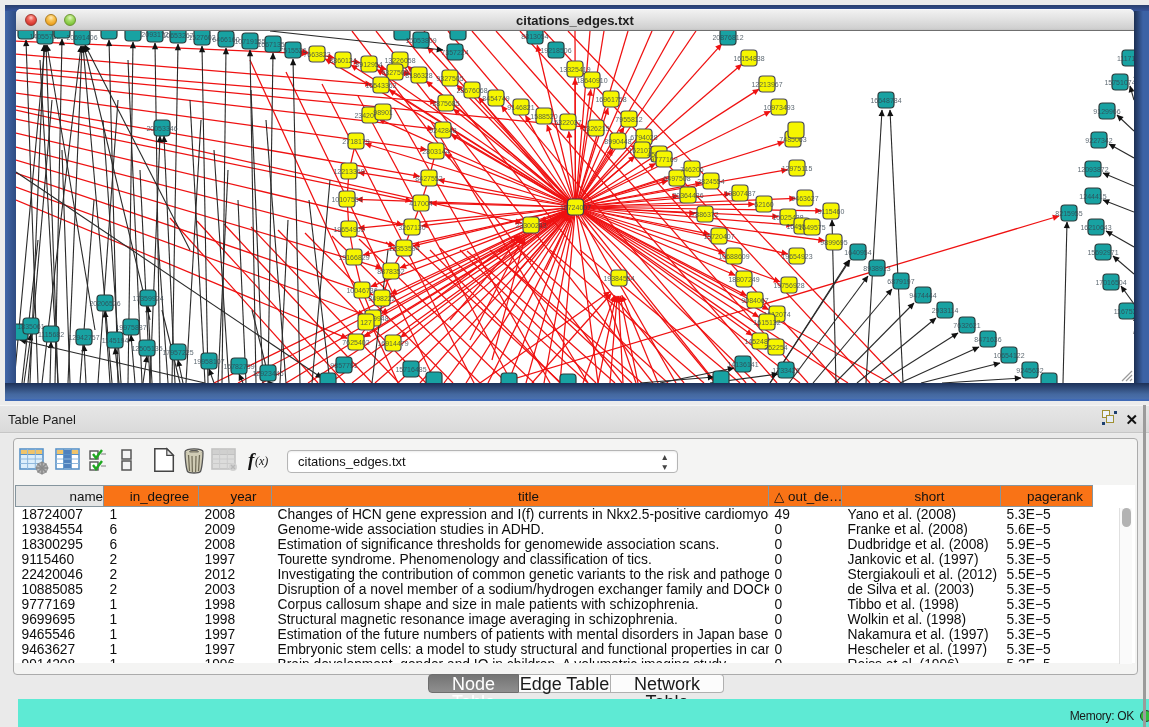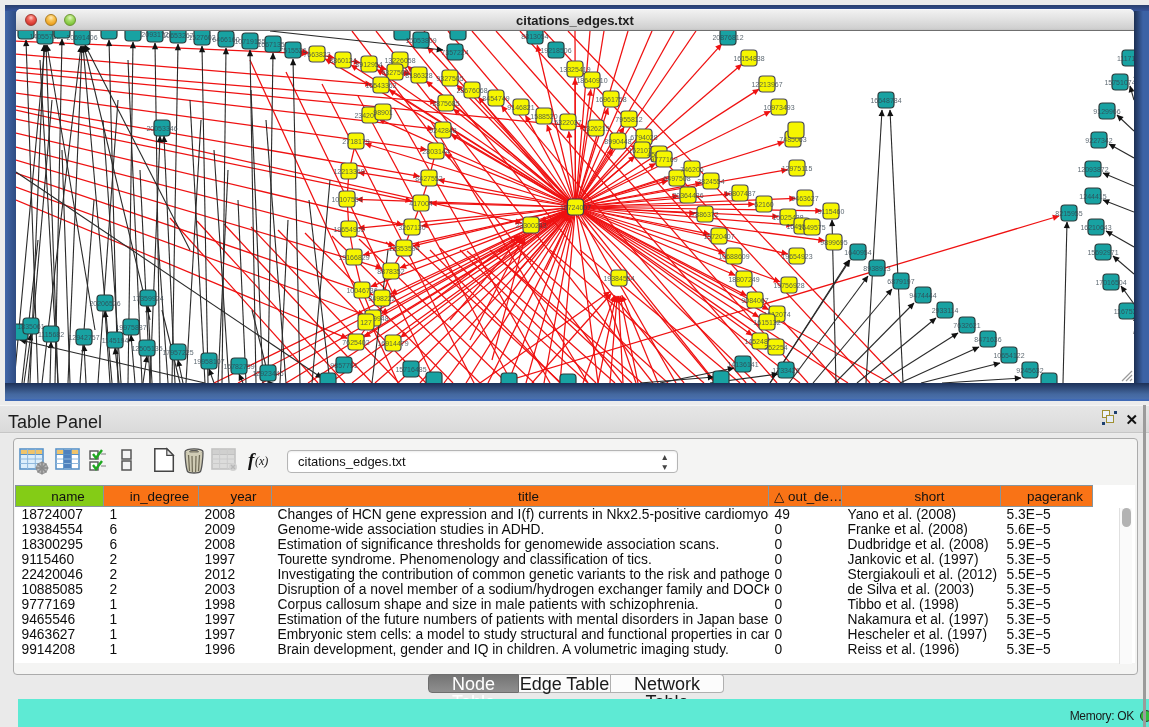--- a/index.html
+++ b/index.html
@@ -27,39 +27,39 @@
   font-size:13px; font-weight:bold; color:#1d1d1d; }
 .tl { position:absolute; top:5px; width:12px; height:12px; border-radius:50%; }
 #tl1 { left:9px; background:radial-gradient(circle at 50% 28%,#ffc9c2 0%,#ee6157 35%,#d93a31 70%,#b02a24); border:1px solid #a03830; }
 #tl2 { left:29px; background:radial-gradient(circle at 50% 28%,#ffe9b8 0%,#f8c455 35%,#efa423 70%,#cd8a1c); border:1px solid #ad7d22; }
 #tl3 { left:48px; background:radial-gradient(circle at 50% 28%,#e2f7c2 0%,#a8dc6a 35%,#82c93e 70%,#67a832); border:1px solid #6e9634; }
 
 
 #tp-head { position:absolute; left:0; top:405px; width:1149px; height:28px;
   background:linear-gradient(#e6e6e6,#dadada); border-top:1px solid #f5f5f5;
   border-bottom:1px solid #c6c6c6; }
-#tp-head .txt { position:absolute; left:8px; top:6px; font-size:18px; color:#1c1c1c; }
+#tp-head .txt { position:absolute; left:8px; top:6px; font-size:13px; color:#1c1c1c; }
 #tp-head .x { position:absolute; right:11px; top:5px; font-size:15px; font-weight:bold; color:#111; }
 #panelbg { position:absolute; left:0; top:434px; width:1149px; height:293px; background:#eaeaea; }
 #innerpanel { position:absolute; left:13px; top:438px; width:1125px; height:237px;
   border:1px solid #ababab; border-radius:4px; background:#f4f4f3; }
 #toolbar { position:absolute; left:14px; top:439px; width:1123px; height:44px; }
 #combo { position:absolute; left:287px; top:450px; width:391px; height:23px;
   background:#fff; border:1px solid #b5b5b5; border-radius:4px;
   box-shadow:inset 0 1px 2px rgba(0,0,0,.08); font-size:13px; color:#111;
   line-height:21px; padding-left:10px; }
 #combo .ud { position:absolute; right:8px; top:1px; font-size:8.5px; color:#444; line-height:10px; text-align:center; }
 
 #tablewrap { position:absolute; left:15px; top:485px; width:1120px; height:178px;
   background:#fff; overflow:hidden; }
 table.grid { border-collapse:collapse; table-layout:fixed; width:1077px; font-size:13.4px; }
 table.grid th { height:21px; background:#f97316; border:1px solid #85959e;
   font-weight:normal; font-size:13.4px; color:#111;
   overflow:hidden; white-space:nowrap; text-indent:17px; }
-table.grid th.first { background:#84cc16; }
+table.grid th.first { background:#e5e5e5;text-align:right; }
 table.grid th.c5 { text-indent:5px; }
 table.grid td { height:15px; padding:0 0 0 6px; color:#0d0d0d; white-space:nowrap;
   overflow:hidden; font-size:13.8px; }
 .c1 { width:88px; } .c2 { width:95px; } .c3 { width:73px; } .c4 { width:497px; }
 .c5 { width:73px; } .c6 { width:159px; } .c7 { width:92px; }
 td.c1 { padding-left:6px; }
 td.c3 { padding-left:6px; }
 td.c2 { padding-left:4px; }
 td.c4 { padding-left:7px; font-size:12.1px; }
 td.c6 { padding-left:7px; font-size:12.9px; }
@@ -828,20 +828,29 @@
 <tr>
             <td class="c1">9777169</td>
             <td class="c2">1</td>
             <td class="c3">1998</td>
             <td class="c4">Corpus callosum shape and size in male patients with schizophrenia.</td>
             <td class="c5">0</td>
             <td class="c6">Tibbo et al. (1998)</td>
             <td class="c7">5.3E−5</td>
           </tr>
 <tr>
+            <td class="c1">9699695</td>
+            <td class="c2">1</td>
+            <td class="c3">1998</td>
+            <td class="c4">Structural magnetic resonance image averaging in schizophrenia.</td>
+            <td class="c5">0</td>
+            <td class="c6">Wolkin et al. (1998)</td>
+            <td class="c7">5.3E−5</td>
+          </tr>
+<tr>
             <td class="c1">9465546</td>
             <td class="c2">1</td>
             <td class="c3">1997</td>
             <td class="c4">Estimation of the future numbers of patients with mental disorders in Japan base…</td>
             <td class="c5">0</td>
             <td class="c6">Nakamura et al. (1997)</td>
             <td class="c7">5.3E−5</td>
           </tr>
 <tr>
             <td class="c1">9463627</td>

